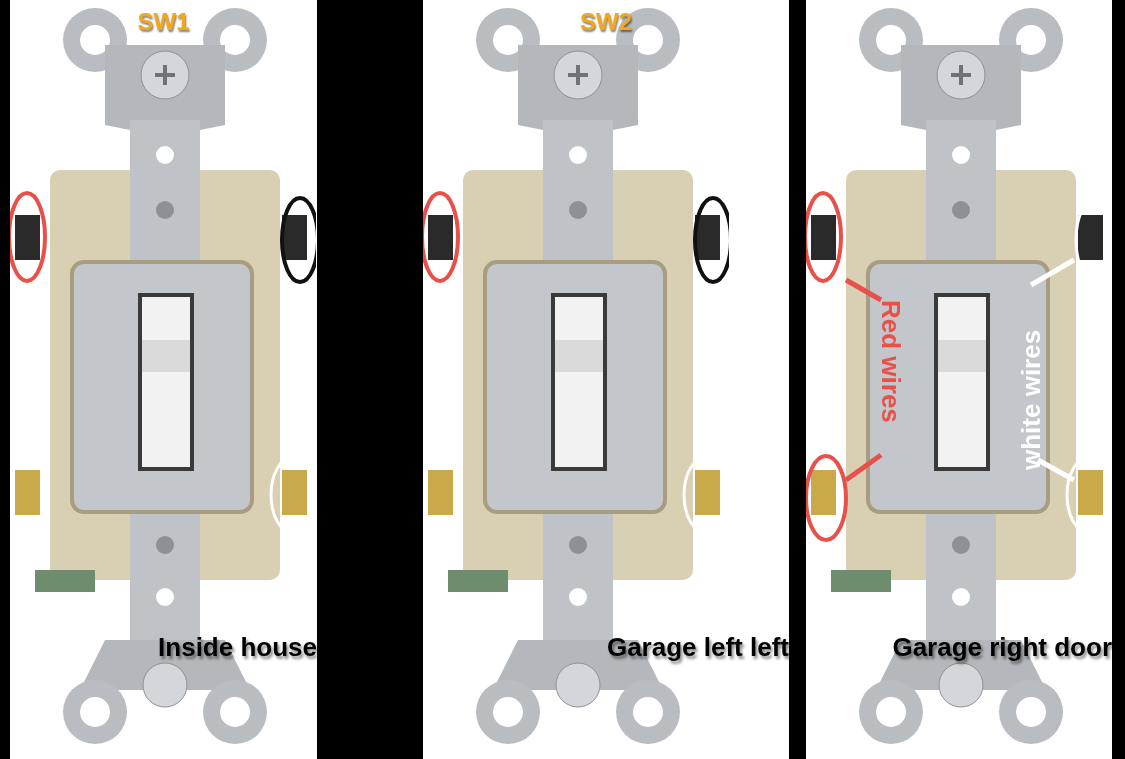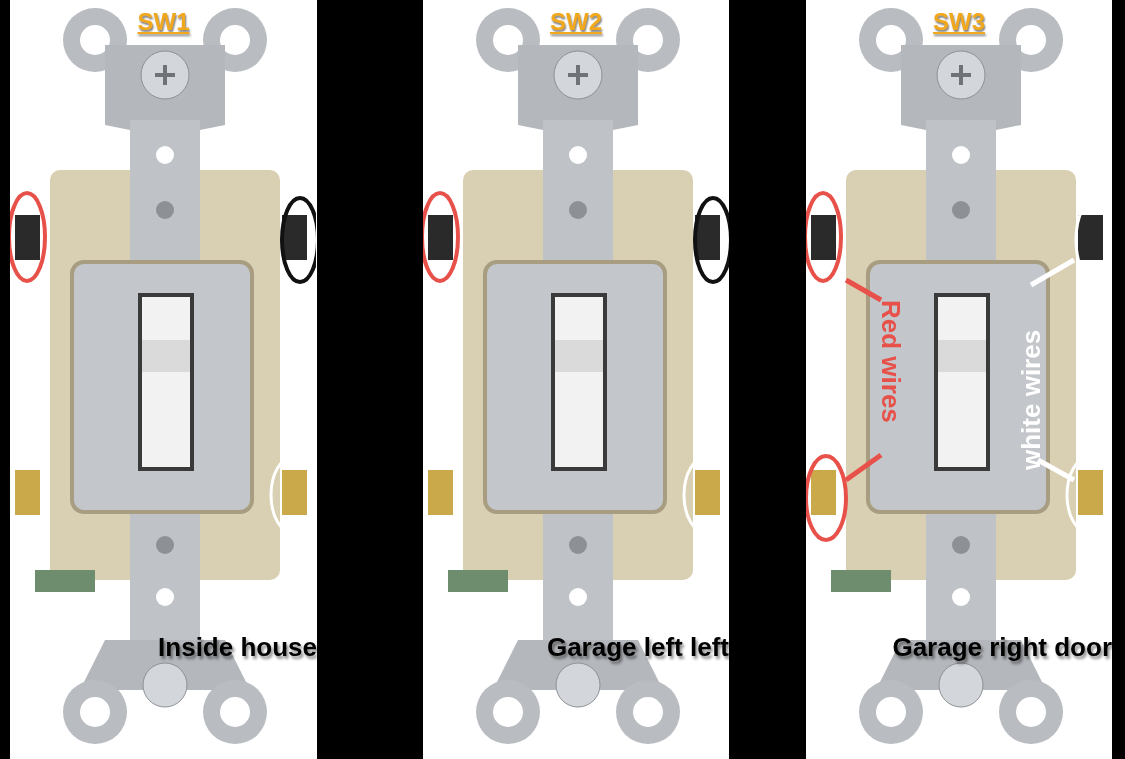--- a/index.html
+++ b/index.html
@@ -1,22 +1,22 @@
 <!DOCTYPE html>
 <html><head>
 <meta charset="utf-8">
 <style>
   html,body{margin:0;padding:0;background:#000;}
   body{width:1125px;height:759px;position:relative;overflow:hidden;font-family:"Liberation Sans",sans-serif;}
   .panel{position:absolute;top:0;height:759px;background:#fff;overflow:hidden;}
   .p1{left:10px;width:307px;}
-  .p2{left:423px;width:306px;}
+  .p2{left:423px;width:366px;}
   .p3{left:806px;width:306px;}
   .sw{position:absolute;left:0;top:0;width:306px;height:759px;}
-  .sw-label{position:absolute;top:8px;left:0;width:100%;text-align:center;font-weight:bold;font-size:24px;color:#f2a81d;text-shadow:1px 2px 2px rgba(0,0,0,.5);text-decoration:underline;}
+  .sw-label{position:absolute;top:8px;left:0;width:100%;text-align:center;font-weight:bold;font-size:24px;color:#f2a81d;text-shadow:1px 2px 2px rgba(0,0,0,.5);}
   .bottom-label{position:absolute;top:632px;left:0;width:100%;text-align:right;font-weight:bold;font-size:26px;color:#000;text-shadow:2px 3px 3px rgba(0,0,0,.45);white-space:nowrap;}
   .anno{position:absolute;font-weight:bold;font-size:26px;white-space:nowrap;transform:rotate(90deg);transform-origin:left top;}
   .anno-red{color:#e8514a;left:100px;top:300px;}
   .anno-white{color:#fff;left:242px;top:292px;transform:rotate(-90deg);transform-origin:left top;top:470px;left:210px;}
 </style>
 </head>
 <body>
 
 <svg width="0" height="0" style="position:absolute">
   <defs>
@@ -90,17 +90,16 @@
       <use href="#switch-art"></use>
     <ellipse cx="17" cy="237" rx="18" ry="44" fill="none" stroke="#e8514a" stroke-width="4"></ellipse>
     <ellipse cx="20" cy="498" rx="20" ry="42" fill="none" stroke="#e8514a" stroke-width="4"></ellipse>
     <ellipse cx="290" cy="240" rx="20" ry="42" fill="none" stroke="#fff" stroke-width="3"></ellipse>
     <ellipse cx="283" cy="495" rx="22" ry="38" fill="none" stroke="#fff" stroke-width="3"></ellipse>
     <path d="M75 300 L40 280" stroke="#e8514a" stroke-width="5"></path>
     <path d="M75 455 L40 480" stroke="#e8514a" stroke-width="5"></path>
     <path d="M225 285 L268 260" stroke="#fff" stroke-width="5"></path>
     <path d="M232 460 L268 480" stroke="#fff" stroke-width="5"></path>
   </svg>
-  <div class="sw-label">SW3</div>
   <div class="anno anno-red">Red wires</div>
   <div class="anno anno-white">white wires</div>
   <div class="bottom-label">Garage right door</div>
 </div>
 
 </body></html>

